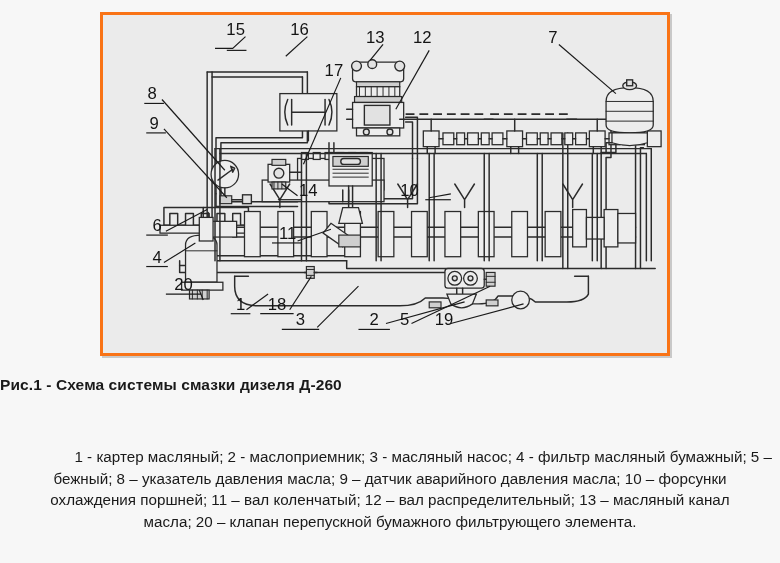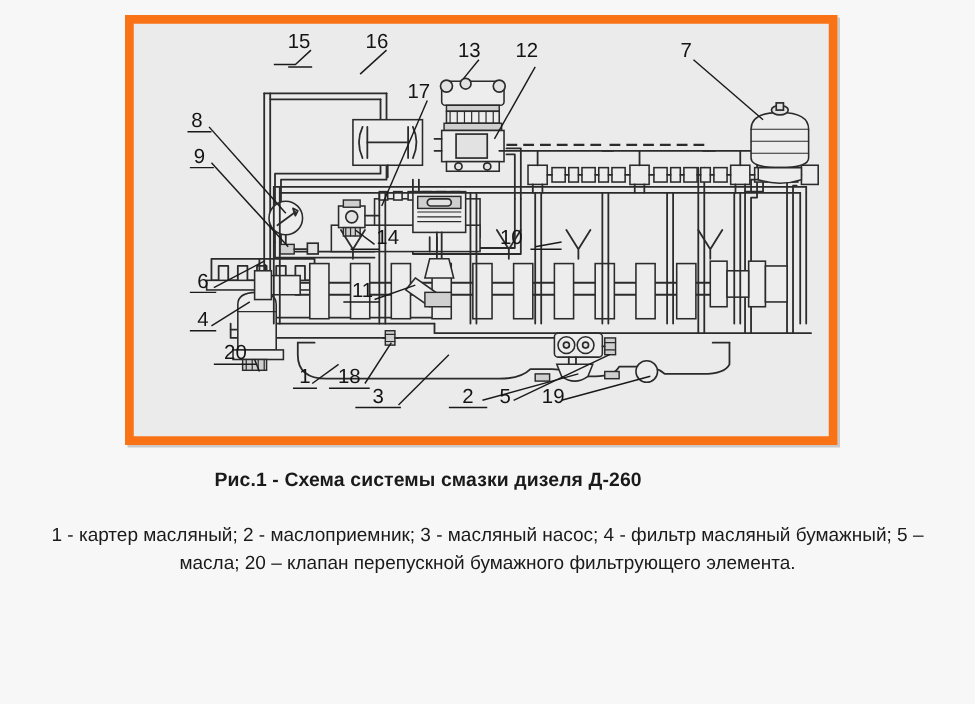--- a/index.html
+++ b/index.html
@@ -9,44 +9,43 @@
     font-family:"Liberation Sans", sans-serif;
     color:#1a1a1a;
     overflow:hidden;
     position:relative;
   }
   #figure-frame{
     position:absolute;
     left:100px;top:12px;
     width:570px;height:344px;
     background:#ebebeb;
-    border:7px solid #f97316;
+    border:3px solid #f97316;
     box-shadow:2px 2px 0 0 #c9c9c9;
     box-sizing:border-box;
   }
   #figure-frame svg{display:block;width:100%;height:100%;}
   #fig-title{
     position:absolute;
     left:0;top:376px;
     width:647px;
-    text-align:center;
+    text-align:left;
     font-size:15.5px;
     font-weight:bold;
     letter-spacing:.1px;
-    margin-left:19px;
   }
   #legend{
     position:absolute;
     left:8px;top:418px;
     width:764px;
     text-align:center;
     font-size:15.2px;
     line-height:1.42;
   }
-  #legend .l1{text-align:center;}
+  #legend .l1{text-align:right;margin-top:28px;}
 </style>
 </head>
 <body>
 
 <div id="figure-frame">
   <svg viewBox="0 0 570 344" xmlns="http://www.w3.org/2000/svg">
     <defs>
       <style>
         .ln{fill:none;stroke:#2b2b2b;stroke-width:1.5;stroke-linejoin:round;stroke-linecap:round;}
         .lnT{fill:none;stroke:#2b2b2b;stroke-width:1;stroke-linejoin:round;stroke-linecap:round;}
@@ -386,14 +385,16 @@
       <text class="num" x="305" y="316" text-anchor="middle">5</text>
       <text class="num" x="345" y="316" text-anchor="middle">19</text>
     </g>
   </svg>
 </div>
 
 <div id="fig-title">Рис.1 - Схема системы смазки дизеля Д-260</div>
 
 <div id="legend">
   <div class="l1">1 - картер масляный; 2 - маслоприемник; 3 - масляный насос; 4 - фильтр масляный бумажный; 5 –</div>
+  <div>бежный; 8 – указатель давления масла; 9 – датчик аварийного давления масла; 10 – форсунки</div>
+  <div>охлаждения поршней; 11 – вал коленчатый; 12 – вал распределительный; 13 – масляный канал</div>
   <div>масла; 20 – клапан перепускной бумажного фильтрующего элемента.</div>
 </div>
 
 </body></html>

